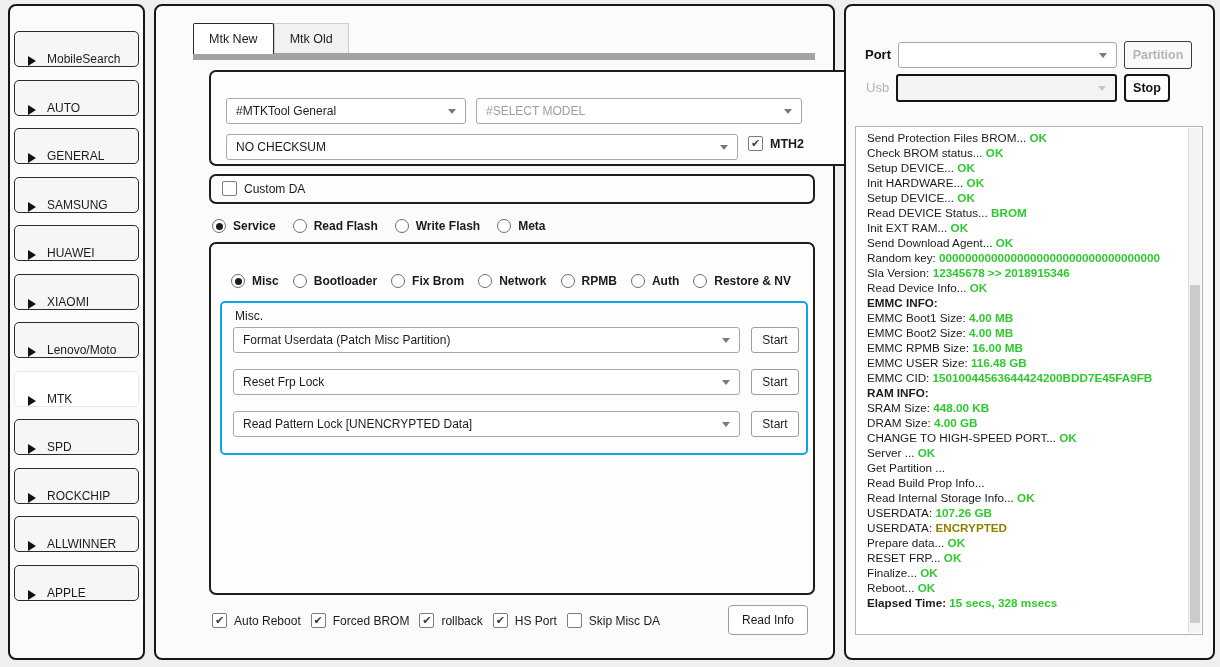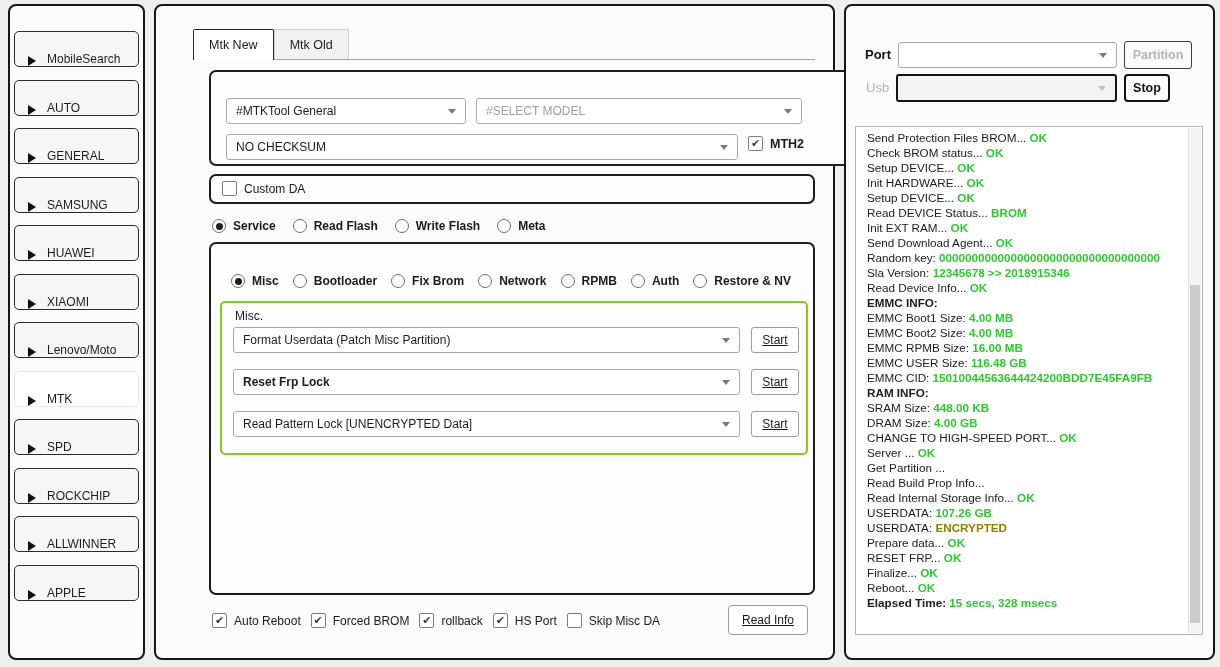--- a/index.html
+++ b/index.html
@@ -14,21 +14,21 @@
 
   
   .side-list { position:absolute; left:4px; top:25px; width:125px; display:flex; flex-direction:column; gap:12.5px; }
   .side-btn { height:36px; background:#f6f6f6; border:1px solid #2b2b2b; border-radius:5px;
               display:flex; align-items:flex-end; gap:11px; padding-left:13px; cursor:pointer; }
   .side-btn.active { background:#ffffff; border-color:#e9e9e9; }
   .tri { width:0; height:0; border-top:5px solid transparent; border-bottom:5px solid transparent; border-left:8px solid #111; }
   .side-label { font-size:12px; color:#1c1c1c; }
 
   
-  .tabs { position:absolute; left:37px; top:22px; width:622px; height:32px; display:flex; align-items:flex-end; border-bottom:1px solid #a3a3a3; }
+  .tabs { position:absolute; left:37px; top:22px; width:622px; height:32px; display:flex; align-items:flex-end; border-bottom:7px solid #a3a3a3; }
   .tab { height:30px; padding:0 15px; display:flex; align-items:center; font-size:12.5px; color:#1b1b1b; cursor:pointer; }
   .tab.active { background:#fff; border:1px solid #2a2a2a; border-bottom:none; height:31px; margin-bottom:-1px; border-radius:2px 2px 0 0; }
   .tab.inactive { background:#f1f1f1; border:1px solid #cfcfcf; border-bottom:none; }
 
   
   .obox { position:absolute; background:#fdfdfd; border:2px solid #1d1d1d; border-radius:7px; }
   .box-combos   { left:53px; top:64px;  width:690px; height:96px; }
   .box-customda { left:53px; top:168px; width:606px; height:30px; }
   .box-service  { left:53px; top:236px; width:606px; height:353px; }
 
@@ -44,26 +44,26 @@
           display:flex; align-items:center; justify-content:center; font-size:11px; color:#3c3c3c; line-height:1; }
   .clabel { font-size:12px; color:#1b1b1b; }
   .clabel.bold { font-weight:bold; font-size:12.5px; }
 
   .radiorow { position:absolute; display:flex; align-items:center;font-weight:bold; }
   .radio-item { display:flex; align-items:center; gap:7px; cursor:pointer; }
   .rdot { width:14px; height:14px; border:1.5px solid #6e6e6e; border-radius:50%; background:#fff; position:relative; flex:0 0 auto; }
   .rdot.sel::after { content:""; position:absolute; inset:2.5px; background:#1e1e1e; border-radius:50%; }
   .rlabel { font-size:12px; color:#1b1b1b; }
 
-  .miscbox { position:absolute; left:9px; top:57px; width:588px; height:154px; background:#fdfdfd; border:2px solid #84cc16; border-radius:5px; }
+  .miscbox { position:absolute; left:9px; top:57px; width:588px; height:154px; background:#fdfdfd; border:2px solid #0ea5e9; border-radius:5px; }
   .misc-title { position:absolute; left:13px; top:6px; font-size:12px; color:#1b1b1b; }
   .misc-row { position:absolute; left:11px; width:566px; height:26px; }
   .misc-row .combo { left:0; top:0; width:507px; }
   .btn { background:#fff; border:1px solid #9c9c9c; border-radius:3px; font-size:12px; color:#1b1b1b;
-         font-family:"Liberation Sans", sans-serif; cursor:pointer;text-decoration:underline; }
+         font-family:"Liberation Sans", sans-serif; cursor:pointer; }
   .start-btn { position:absolute; left:518px; top:0; width:48px; height:26px; }
 
   .footer-checks { position:absolute; left:56px; top:607px; display:flex; align-items:center; gap:10px; }
   .readinfo-btn { position:absolute; left:572px; top:599px; width:80px; height:30px; border-radius:4px; }
 
   
   .lbl { position:absolute; font-size:13px; }
   .lbl-port { left:19px; top:41px; font-weight:bold; color:#111; }
   .lbl-usb  { left:20px; top:74px; color:#b2b2b2; }
   .port-combo { left:52px; top:36px; width:219px; }
@@ -231,21 +231,21 @@
         <div class="misc-title">Misc.</div>
         <div id="misc-rows">
             <div class="misc-row" style="top: 24px;">
               <div class="combo" style="position: absolute;">
                 <span>Format Userdata (Patch Misc Partition)</span>
                 <span class="arr"></span>
               </div>
               <button class="btn start-btn"><span>Start</span></button>
             </div>
             <div class="misc-row" style="top: 66px;">
-              <div class="combo" style="position: absolute; font-weight: bold;">
+              <div class="combo" style="position: absolute;">
                 <span>Reset Frp Lock</span>
                 <span class="arr"></span>
               </div>
               <button class="btn start-btn"><span>Start</span></button>
             </div>
             <div class="misc-row" style="top: 108px;">
               <div class="combo" style="position: absolute;">
                 <span>Read Pattern Lock [UNENCRYPTED Data]</span>
                 <span class="arr"></span>
               </div>

